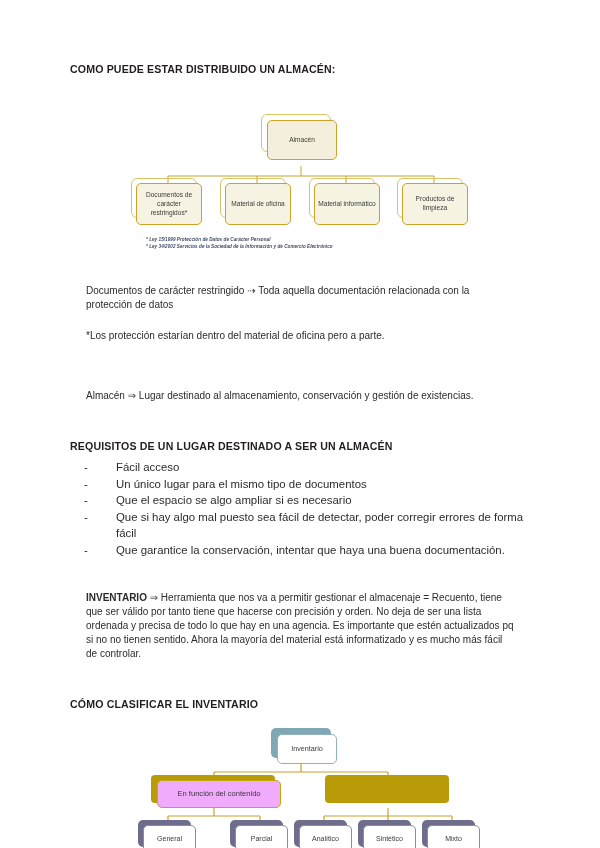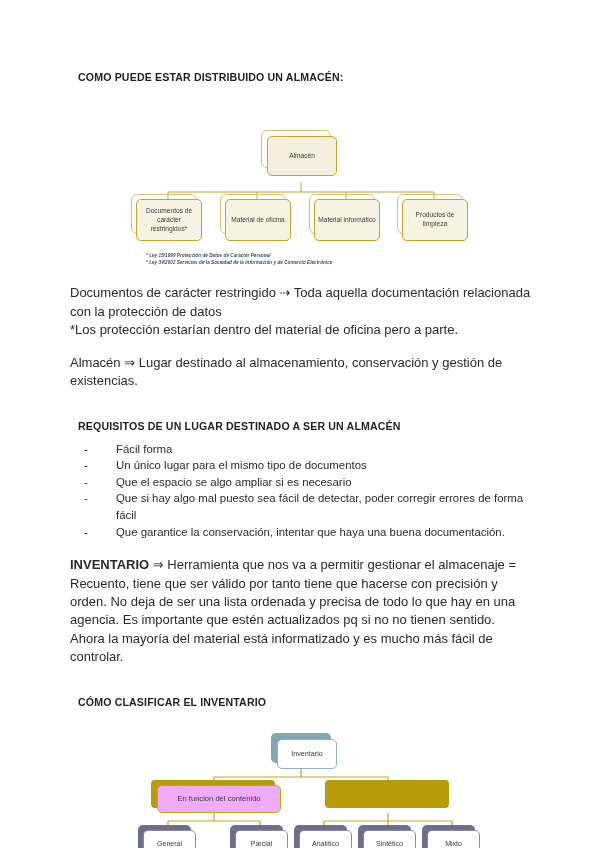--- a/index.html
+++ b/index.html
@@ -29,29 +29,29 @@
     position: absolute;
     left: 70px;
     top: 62px;
     width: 462px;
   }
 
   h2.section-heading {
     font-size: 10.6px;
     font-weight: bold;
     letter-spacing: 0.15px;
-    margin: 8px;
+    margin: 0;
     line-height: 1.35;
     color: #221e1f;
   }
 
   p.para {
-    font-size: 13px;
+    font-size: 10px;
     line-height: 1.42;
-    margin: 0;
+    margin: 16px;
     color: #2b2b2b;
     font-weight: 400;
   }
   .spacer-12 { height: 12px; }
   .spacer-14 { height: 14px; }
   .spacer-16 { height: 16px; }
   .spacer-20 { height: 20px; }
 
   ul.dash-list {
     list-style: none;
@@ -251,21 +251,21 @@
 
     <p class="para">Almacén ⇒ Lugar destinado al almacenamiento, conservación y gestión de existencias.</p>
 
     <div class="spacer-20"></div>
 
     <h2 class="section-heading">REQUISITOS DE UN LUGAR DESTINADO A SER UN ALMACÉN</h2>
 
     <ul class="dash-list">
       <li>
         <span class="dash">-</span>
-        <span>Fácil forma</span>
+        <span>Fácil acceso</span>
       </li>
       <li>
         <span class="dash">-</span>
         <span>Un único lugar para el mismo tipo de documentos</span>
       </li>
       <li>
         <span class="dash">-</span>
         <span>Que el espacio se algo ampliar si es necesario</span>
       </li>
       <li>

